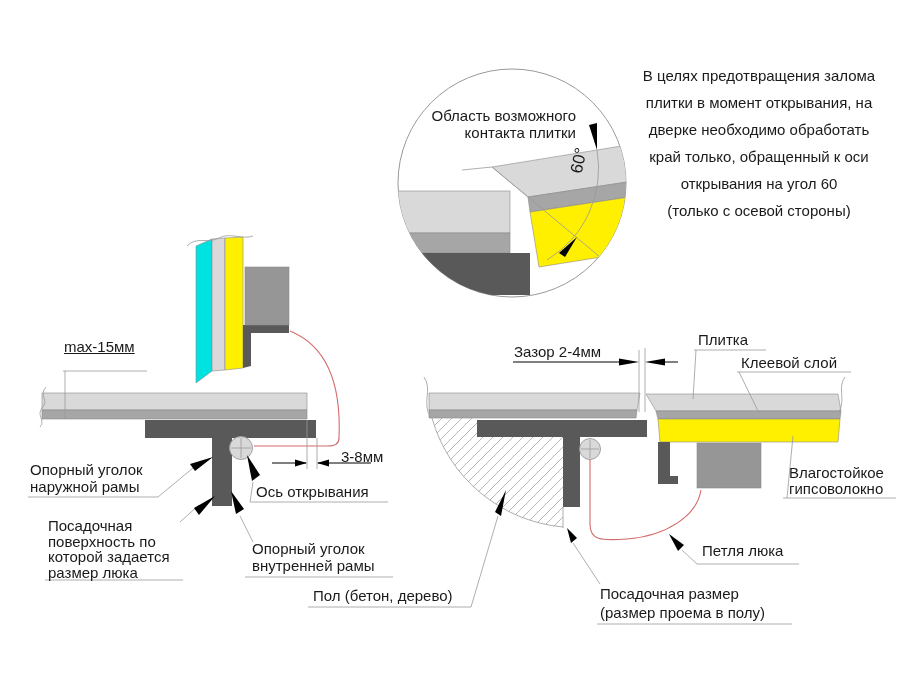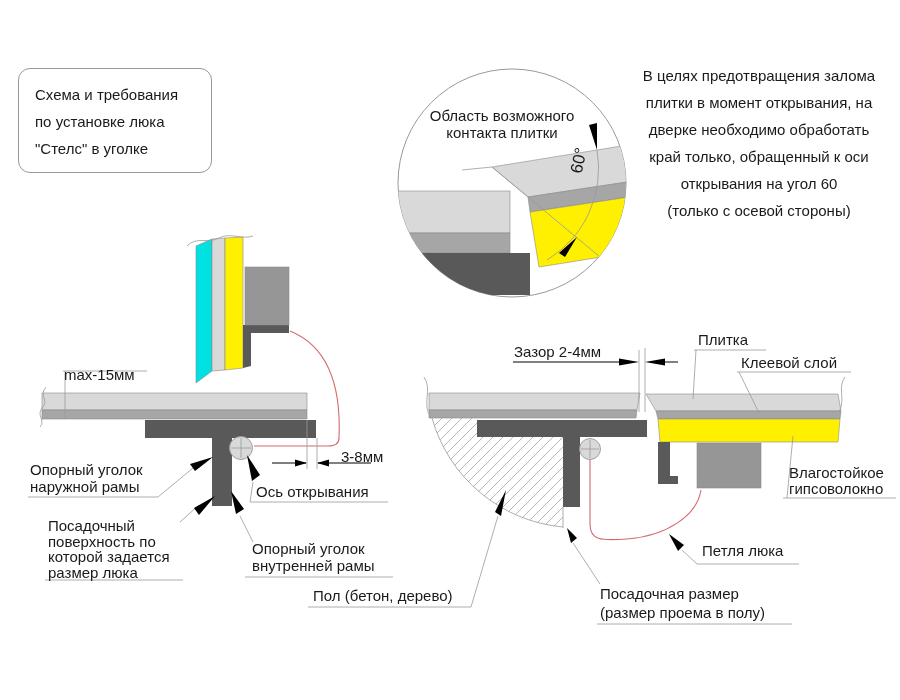--- a/index.html
+++ b/index.html
@@ -177,55 +177,50 @@
       <line class="thin" x1="462" y1="170" x2="492" y2="167"></line>
       <line class="thin" x1="492" y1="167" x2="600" y2="257"></line>
 
       <path class="thin" d="M597,150 A107,107 0 0 1 547,260"></path>
       <polygon points="597,150 597,123 589,125" fill="#000"></polygon>
       <polygon points="577,237 565,257 559,253" fill="#000"></polygon>
     </g>
   </g>
 </svg>
 
-<div class="lbl titlebox" style="left:18px;top:68px;width:162px;">
-  <div>Схема и требования</div>
-  <div>по установке люка</div>
-  <div>"Стелс" в уголке</div>
-</div>
 
 <div class="lbl note center" style="left:622px;top:62px;width:274px;">
   <div>В целях предотвращения залома</div>
   <div>плитки в момент открывания, на</div>
   <div>дверке необходимо обработать</div>
   <div>край только, обращенный к оси</div>
   <div>открывания на угол 60</div>
   <div>(только с осевой стороны)</div>
 </div>
 
-<div class="lbl center" style="left:414px;top:107px;width:176px;">
+<div class="lbl center" style="left:400px;top:107px;width:176px;text-align:right;">
   <div>Область возможного</div>
   <div>контакта плитки</div>
 </div>
 
 <div class="lbl rot60" style="left:566px;top:152px;">60°</div>
 
-<div class="lbl" style="left:64px;top:366px;">max-15мм</div>
+<div class="lbl" style="left:64px;top:338px;text-decoration:underline;">max-15мм</div>
 
 <div class="lbl" style="left:341px;top:448px;">3-8мм</div>
 
 <div class="lbl" style="left:256px;top:483px;text-align:right;">Ось открывания</div>
 
 <div class="lbl" style="left:30px;top:461px;">
   <div>Опорный уголок</div>
   <div>наружной рамы</div>
 </div>
 
 <div class="lbl small-lh" style="left:48px;top:518px;">
-  <div>Посадочный</div>
+  <div>Посадочная</div>
   <div>поверхность по</div>
   <div>которой задается</div>
   <div>размер люка</div>
 </div>
 
 <div class="lbl" style="left:252px;top:540px;">
   <div>Опорный уголок</div>
   <div>внутренней рамы</div>
 </div>
 

